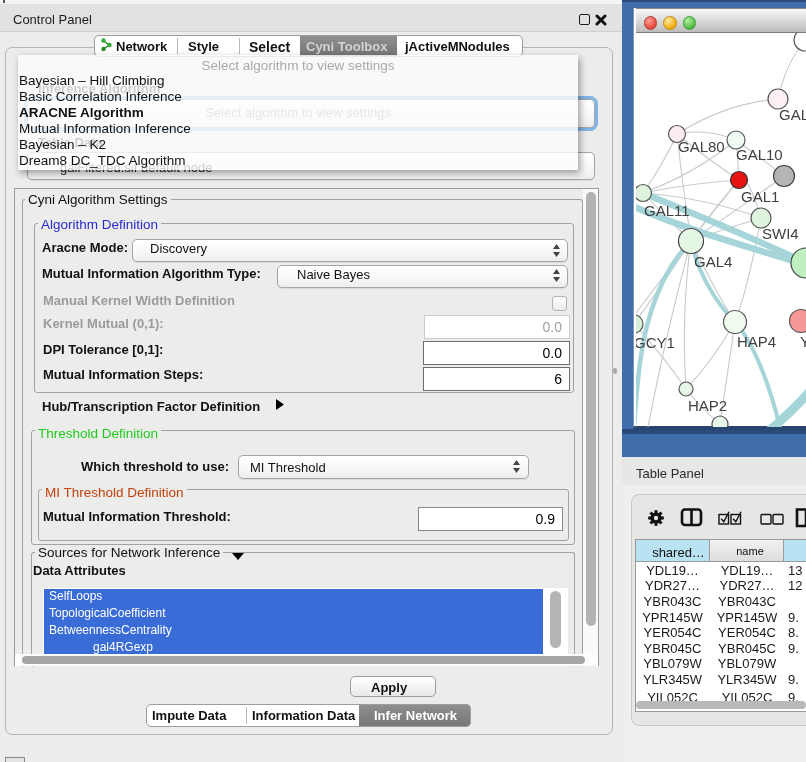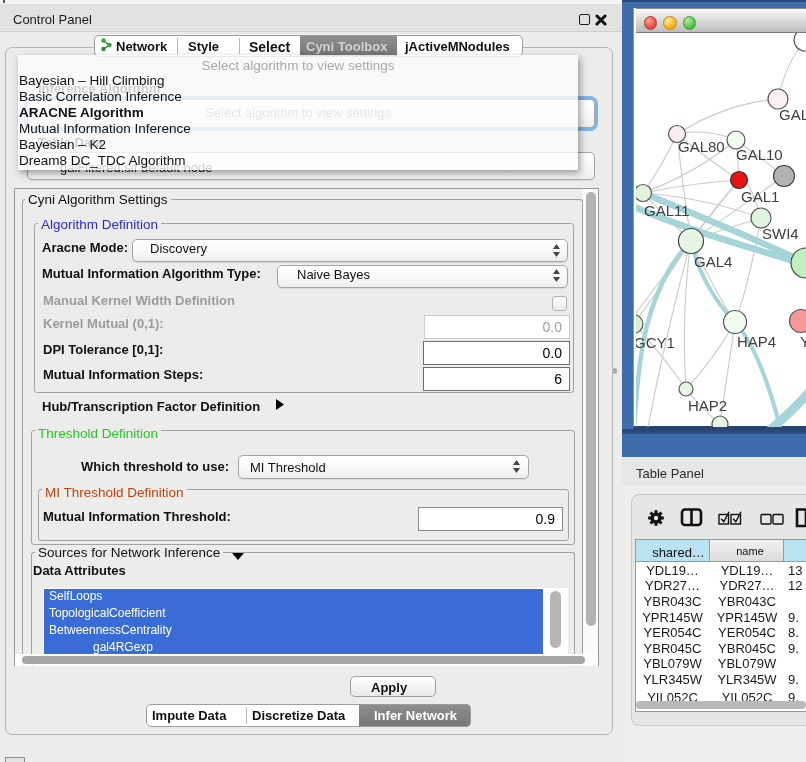--- a/index.html
+++ b/index.html
@@ -141,21 +141,21 @@
   <div class="abs" style="left:583px;top:189px;width:15px;height:465px;background:#fafafa;"></div>
   <div class="abs" style="left:585.5px;top:192px;width:10.5px;height:434px;background:#b3b3b3;border-radius:6px;"></div>
 
   <div class="abs" style="left:350px;top:676px;width:86px;height:21px;border:1px solid #9e9e9e;border-radius:5px;background:linear-gradient(#ffffff,#f2f2f2 60%,#e8e8e8);box-sizing:border-box;"></div>
   <div class="txt" style="left:371px;top:681px;font-size:13px;font-weight:600;">Apply</div>
 
   <div class="abs" style="left:145.5px;top:704px;width:325px;height:23px;background:#fff;border:1px solid #9d9d9d;border-radius:5px;box-sizing:border-box;"></div>
   <div class="abs" style="left:246px;top:707px;width:1px;height:17px;background:#b8b8b8;"></div>
   <div class="abs" style="left:359px;top:704px;width:111.5px;height:23px;background:linear-gradient(#8e8e8e,#767676);border:1px solid #9d9d9d;border-left:none;border-radius:0 5px 5px 0;box-sizing:border-box;"></div>
   <div class="txt" style="left:152px;top:709px;font-size:13px;font-weight:600;">Impute Data</div>
-  <div class="txt" style="left:252px;top:709px;font-size:13px;font-weight:600;">Discretize Data</div>
+  <div class="txt" style="left:252px;top:709px;font-size:13px;font-weight:600;">Information Data</div>
   <div class="txt" style="left:374px;top:709px;font-size:13px;font-weight:600;color:#fff;">Infer Network</div>
 
   <div class="abs" style="left:5px;top:757px;width:18px;height:10px;border:1.5px solid #888;background:#e3e3e3;"></div>
 
   <div class="abs" style="left:613px;top:368px;width:4px;height:6px;background:#a9a9a9;border-radius:2px;"></div>
 
   <div class="abs" style="left:18px;top:55px;width:560px;height:115px;background:rgba(252,252,253,0.8);box-shadow:2px 3px 7px rgba(0,0,0,0.38);"></div>
   <div class="txt" style="left:0;top:59px;width:596px;text-align:center;font-size:13.5px;color:#a9a9a9;">Select algorithm to view settings</div>
   <div class="txt" style="left:19px;top:74px;font-size:13.5px;text-align:center;">Bayesian – Hill Climbing</div>
   <div class="txt" style="left:19px;top:90px;font-size:13.5px;">Basic Correlation Inference</div>

